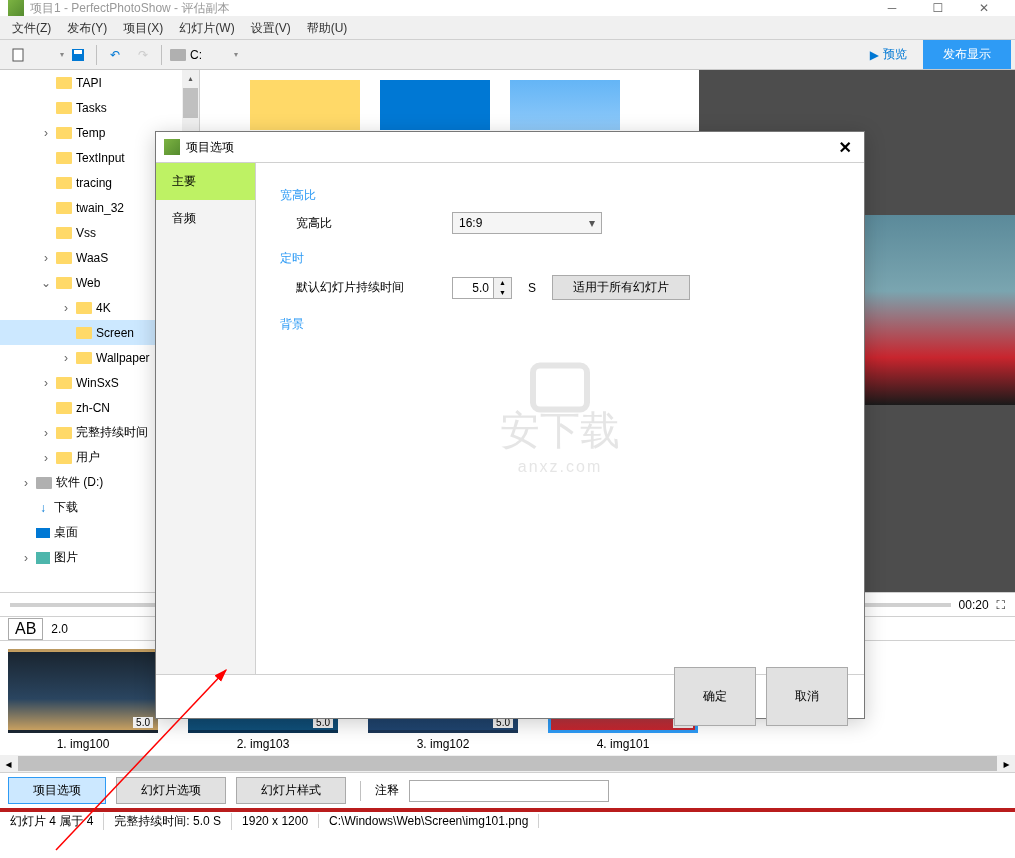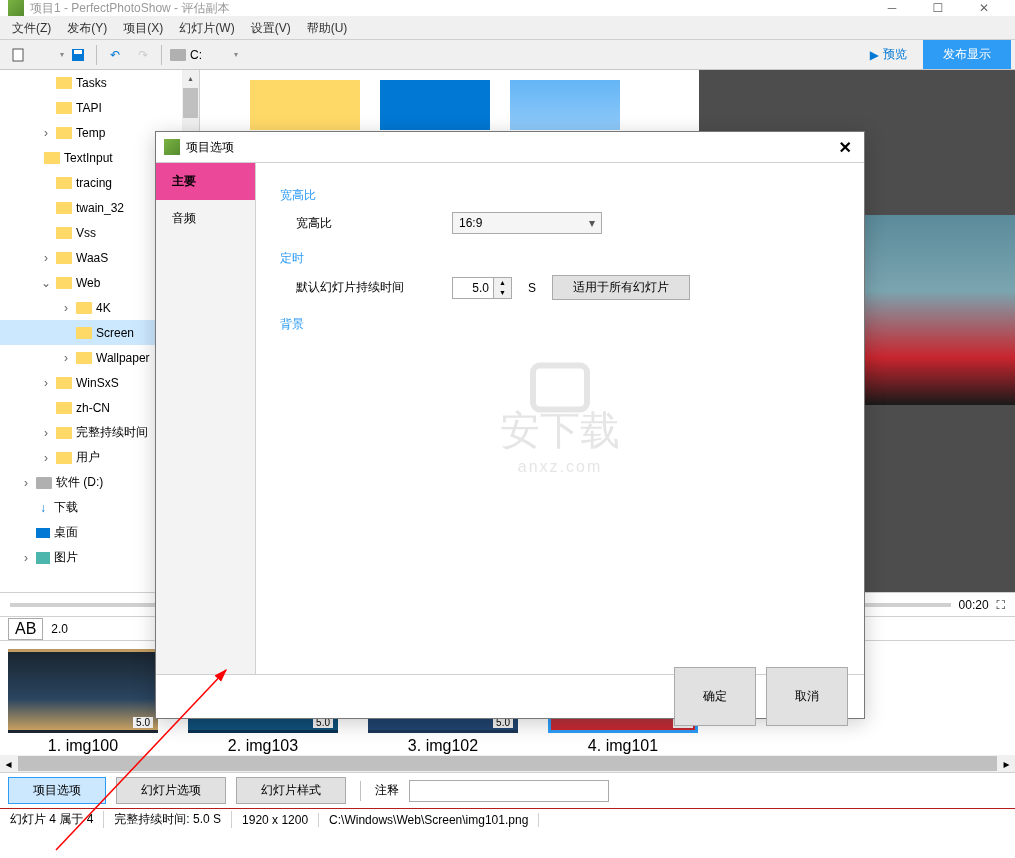--- a/index.html
+++ b/index.html
@@ -49,45 +49,45 @@
 .timeline-slider .handle { position: absolute; right: 100px; top: -3px; width: 8px; height: 10px; background: #0078d4; border-radius: 2px; }
 
 
 .thumb-controls { height: 24px; border-top: 1px solid #d0d0d0; display: flex; align-items: center; padding: 0 8px; gap: 8px; }
 .ab-btn { border: 1px solid #aaa; padding: 1px 6px; font-size: 16px; }
 .thumb-strip { height: 132px; border-top: 1px solid #d0d0d0; display: flex; align-items: flex-start; padding: 8px; gap: 20px; position: relative; }
 .slide-thumb { width: 150px; position: relative; }
 .slide-thumb .img { width: 150px; height: 84px; background: linear-gradient(135deg,#1a3a4a,#2a5a7a); position: relative; border: 3px solid transparent; }
 .slide-thumb.selected .img { border-color: #2e9bf5; }
 .slide-thumb .duration { position: absolute; right: 2px; bottom: 2px; background: #f0f0f0; font-size: 10px; padding: 0 3px; }
-.slide-thumb .caption { text-align: center; margin-top: 4px; font-size: 16px; }
+.slide-thumb .caption { text-align: center; margin-top: 4px; font-size: 12px; }
 .hscroll { position: absolute; bottom: 0; left: 0; right: 0; height: 17px; background: #f0f0f0; display: flex; }
 .hscroll .arrow-btn { width: 17px; display: flex; align-items: center; justify-content: center; }
 .hscroll .thumb { flex: 1; background: #c0c0c0; margin: 1px; }
 
 
 .bottom-bar { height: 36px; border-top: 1px solid #d0d0d0; display: flex; align-items: center; padding: 0 8px; gap: 10px; }
 .bottom-btn { padding: 4px 24px; background: #e1e1e1; border: 1px solid #aaa; font-size: 12px; }
 .bottom-btn.active { background: #cce8ff; border-color: #2e9bf5; }
 .annotation-field { flex: 0 0 200px; height: 22px; border: 1px solid #aaa; background: #fff; }
 
 
-.statusbar { height: 22px; border-top: 1px solid #b91c1c; display: flex; align-items: center; font-size: 12px; }
+.statusbar { height: 22px; border-top: 4px solid #b91c1c; display: flex; align-items: center; font-size: 12px; }
 .statusbar > div { padding: 0 10px; border-right: 1px solid #d0d0d0; }
 
 
 .dialog-overlay { position: absolute; left: 155px; top: 131px; width: 710px; height: 588px; background: #fff; border: 1px solid #777; box-shadow: 0 4px 20px rgba(0,0,0,0.2); z-index: 100; display: flex; flex-direction: column; }
 .dialog-title { height: 30px; display: flex; align-items: center; padding: 0 8px; background: #fff; }
 .dialog-title .icon { width: 16px; height: 16px; background: linear-gradient(135deg,#7cb342,#558b2f); margin-right: 6px; }
 .dialog-title .text { flex: 1; font-size: 12px; }
 .dialog-close { font-size: 16px; font-weight: bold; padding: 0 4px; cursor: default; }
 .dialog-body { flex: 1; display: flex; border-top: 1px solid #d0d0d0; }
 .dialog-tabs { width: 100px; background: #f3f3f3; border-right: 1px solid #d0d0d0; }
 .dialog-tab { padding: 10px 16px; font-size: 12px; }
-.dialog-tab.active { background: #ec4899; font-weight: bold; }
+.dialog-tab.active { background: #bef264; font-weight: normal; }
 .dialog-content { flex: 1; padding: 16px 24px; position: relative; }
 .section-title { color: #2e9bf5; font-size: 12px; margin-bottom: 8px; margin-top: 8px; }
 .form-row { display: flex; align-items: center; margin: 8px 0 16px 16px; gap: 16px; font-size: 12px; }
 .form-label { width: 140px; }
 .combo { width: 150px; height: 22px; border: 1px solid #aaa; background: #f5f5f5; display: flex; align-items: center; padding: 0 6px; position: relative; }
 .combo::after { content: "▾"; position: absolute; right: 6px; color: #555; }
 .spinner { width: 60px; height: 22px; border: 1px solid #aaa; display: flex; }
 .spinner input { width: 40px; border: none; text-align: right; padding-right: 4px; font-size: 12px; }
 .spinner .arrows { width: 18px; display: flex; flex-direction: column; border-left: 1px solid #aaa; }
 .spinner .arrows div { flex: 1; display: flex; align-items: center; justify-content: center; font-size: 7px; background: #f0f0f0; }
@@ -168,33 +168,33 @@
     <div class="publish-btn">发布显示</div>
   </div>
 </div>
 
 <div class="main">
   <div class="sidebar">
     <div id="tree-root">
         <div class="tree-item" style="padding-left: 40px;">
           <span class="arrow"></span>
           <span class="folder-icon"></span>
+          <span>TAPI</span>
+        </div>
+        <div class="tree-item" style="padding-left: 40px;">
+          <span class="arrow"></span>
+          <span class="folder-icon"></span>
           <span>Tasks</span>
         </div>
         <div class="tree-item" style="padding-left: 40px;">
-          <span class="arrow"></span>
-          <span class="folder-icon"></span>
-          <span>TAPI</span>
-        </div>
-        <div class="tree-item" style="padding-left: 40px;">
           <span class="arrow">›</span>
           <span class="folder-icon"></span>
           <span>Temp</span>
         </div>
-        <div class="tree-item" style="padding-left: 28px;">
+        <div class="tree-item" style="padding-left: 40px;">
           <span class="arrow"></span>
           <span class="folder-icon"></span>
           <span>TextInput</span>
         </div>
         <div class="tree-item" style="padding-left: 40px;">
           <span class="arrow"></span>
           <span class="folder-icon"></span>
           <span>tracing</span>
         </div>
         <div class="tree-item" style="padding-left: 40px;">

